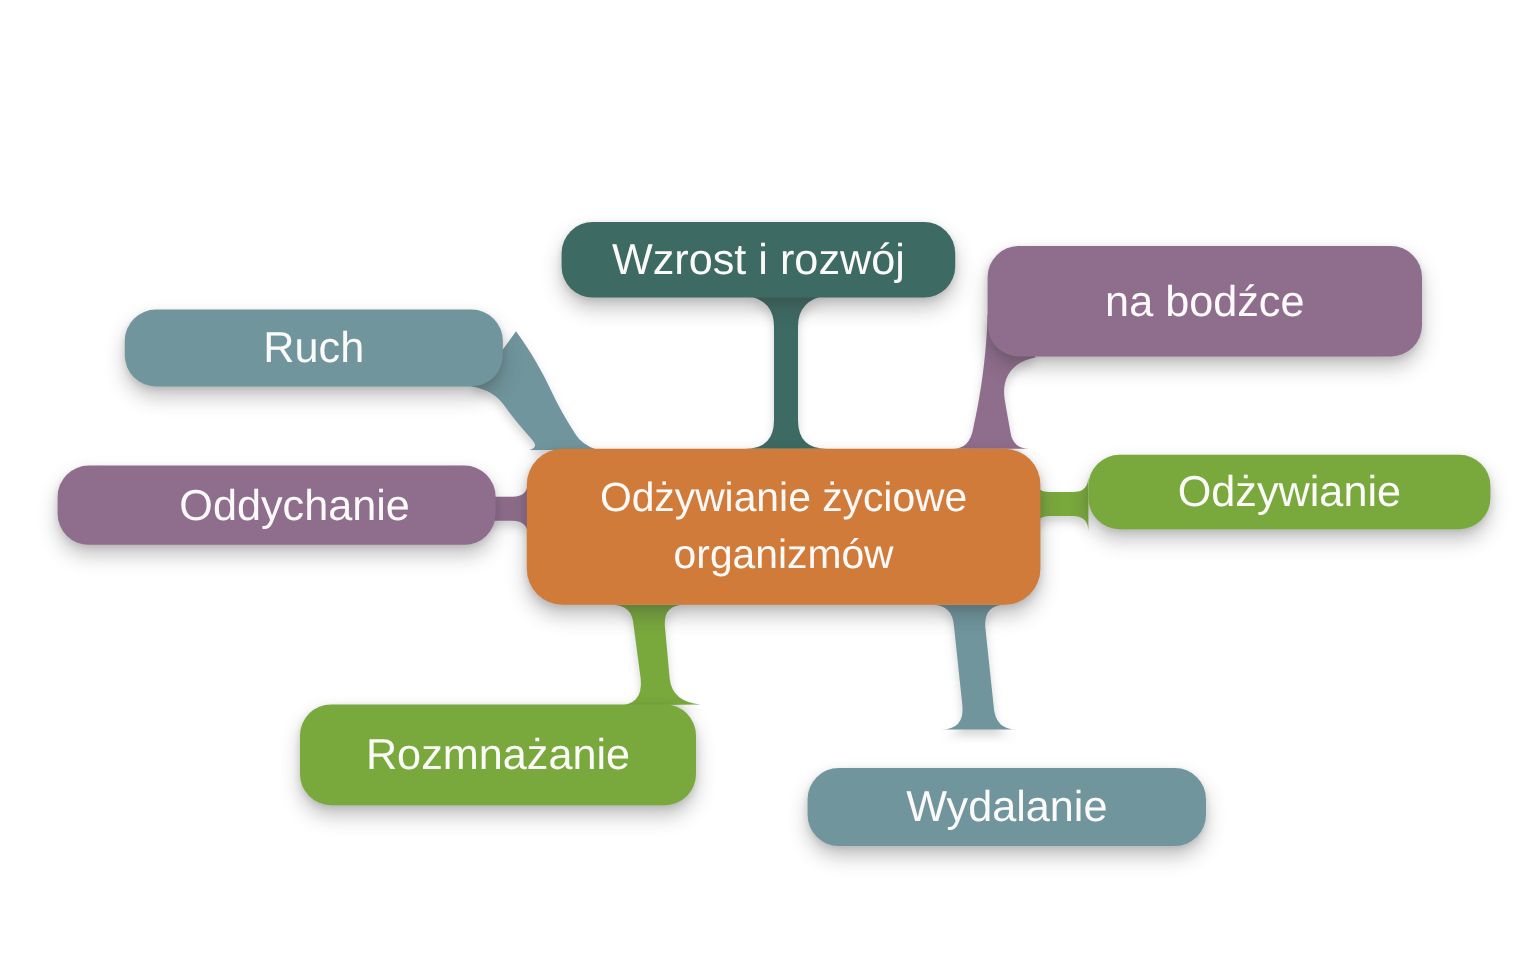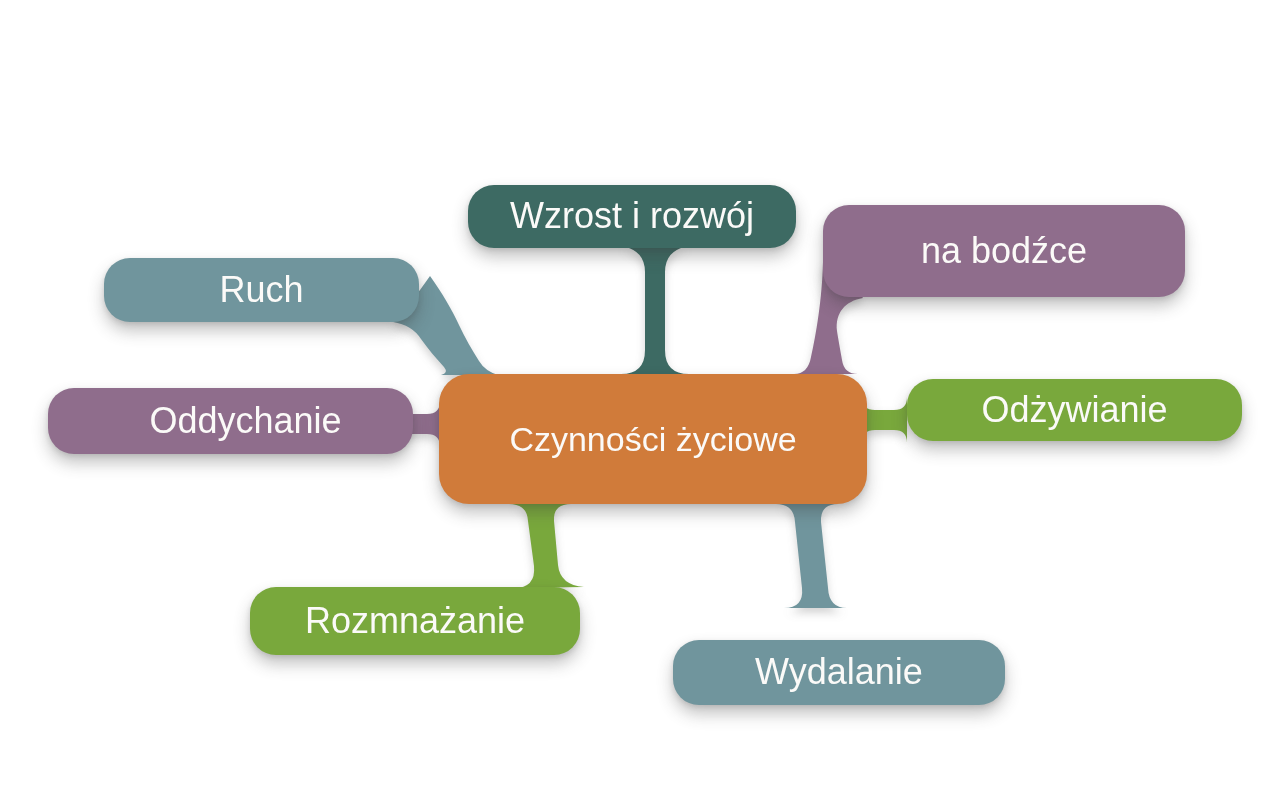--- a/index.html
+++ b/index.html
@@ -73,21 +73,22 @@
              L 907 443 Q 907 430 894 430 L 875 430 Q 862 430 862 443 Z" fill="#79A83C"></path>
 
     <path class="connector" d="M 509 504 Q 527 504 528 521 L 534 566 Q 536 588 514 588
              L 584 587 Q 560 585 558 565 L 554 521 Q 553 504 571 504 Z" fill="#79A83C"></path>
 
     <path class="connector" d="M 776 504 Q 794 504 795 522 L 802 588 Q 804 608 784 608
              L 847 608 Q 829 608 828 588 L 821 522 Q 820 504 838 504 Z" fill="#70959D"></path>
   </svg>
 
   <div class="node node-central" style="left: 439px; top: 374px; width: 428px; height: 130px; background: rgb(208, 123, 58);">
-    <span>Czynności życiowe</span>
+    <span>Odżywianie życiowe</span>
+    <span>organizmów</span>
   </div>
 
   <div class="node" style="left: 468px; top: 185px; width: 328px; height: 63px; background: rgb(61, 106, 99);">
     <span>Wzrost i rozwój</span>
   </div>
 
   <div class="node" style="left: 823px; top: 205px; width: 362px; height: 92px; background: rgb(143, 109, 140);">
     <span>na bodźce</span>
   </div>
 
@@ -96,21 +97,21 @@
   </div>
 
   <div class="node" style="left: 48px; top: 388px; width: 335px; height: 66px; background: rgb(143, 109, 140); padding-left: 30px;">
     <span>Oddychanie</span>
   </div>
 
   <div class="node" style="left: 907px; top: 379px; width: 335px; height: 62px; background: rgb(121, 168, 60); text-align: center;">
     <span>Odżywianie</span>
   </div>
 
-  <div class="node" style="left: 250px; top: 587px; width: 330px; height: 68px; background: rgb(121, 168, 60);">
+  <div class="node" style="left: 250px; top: 587px; width: 330px; height: 84px; background: rgb(121, 168, 60);">
     <span>Rozmnażanie</span>
   </div>
 
   <div class="node" style="left: 673px; top: 640px; width: 332px; height: 65px; background: rgb(112, 149, 157);">
     <span>Wydalanie</span>
   </div>
 
 </div>
 
 </body></html>

